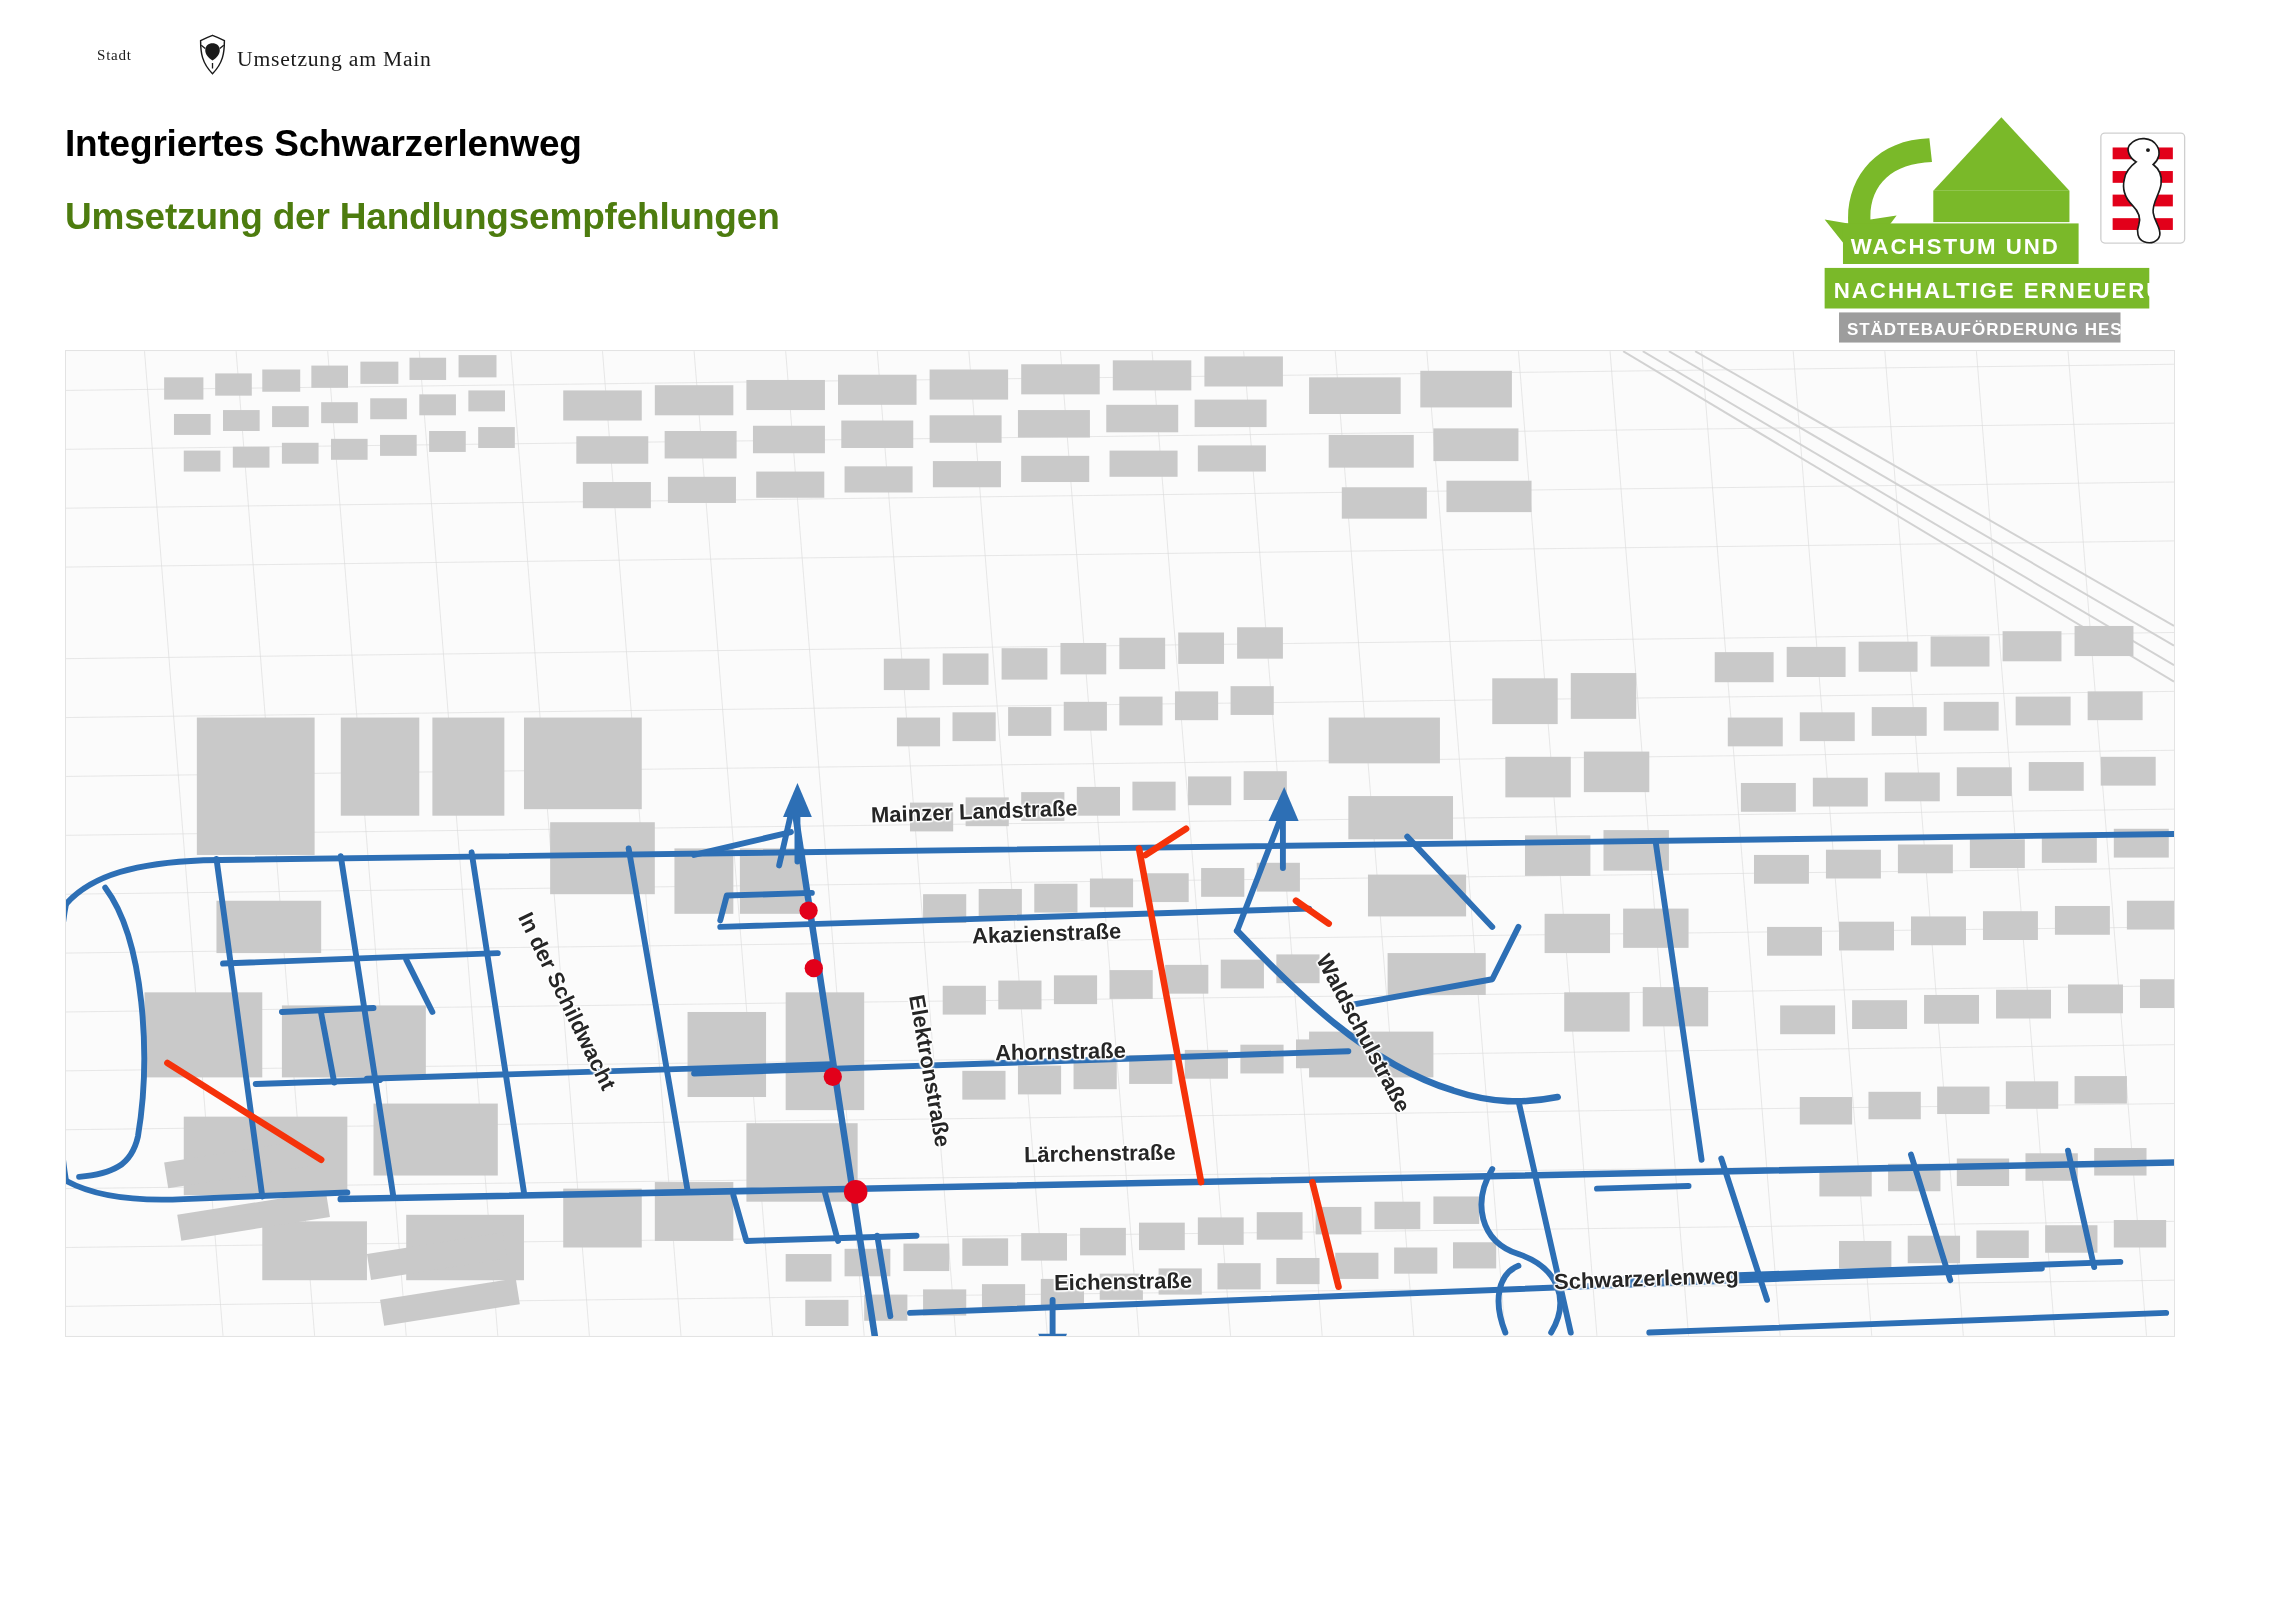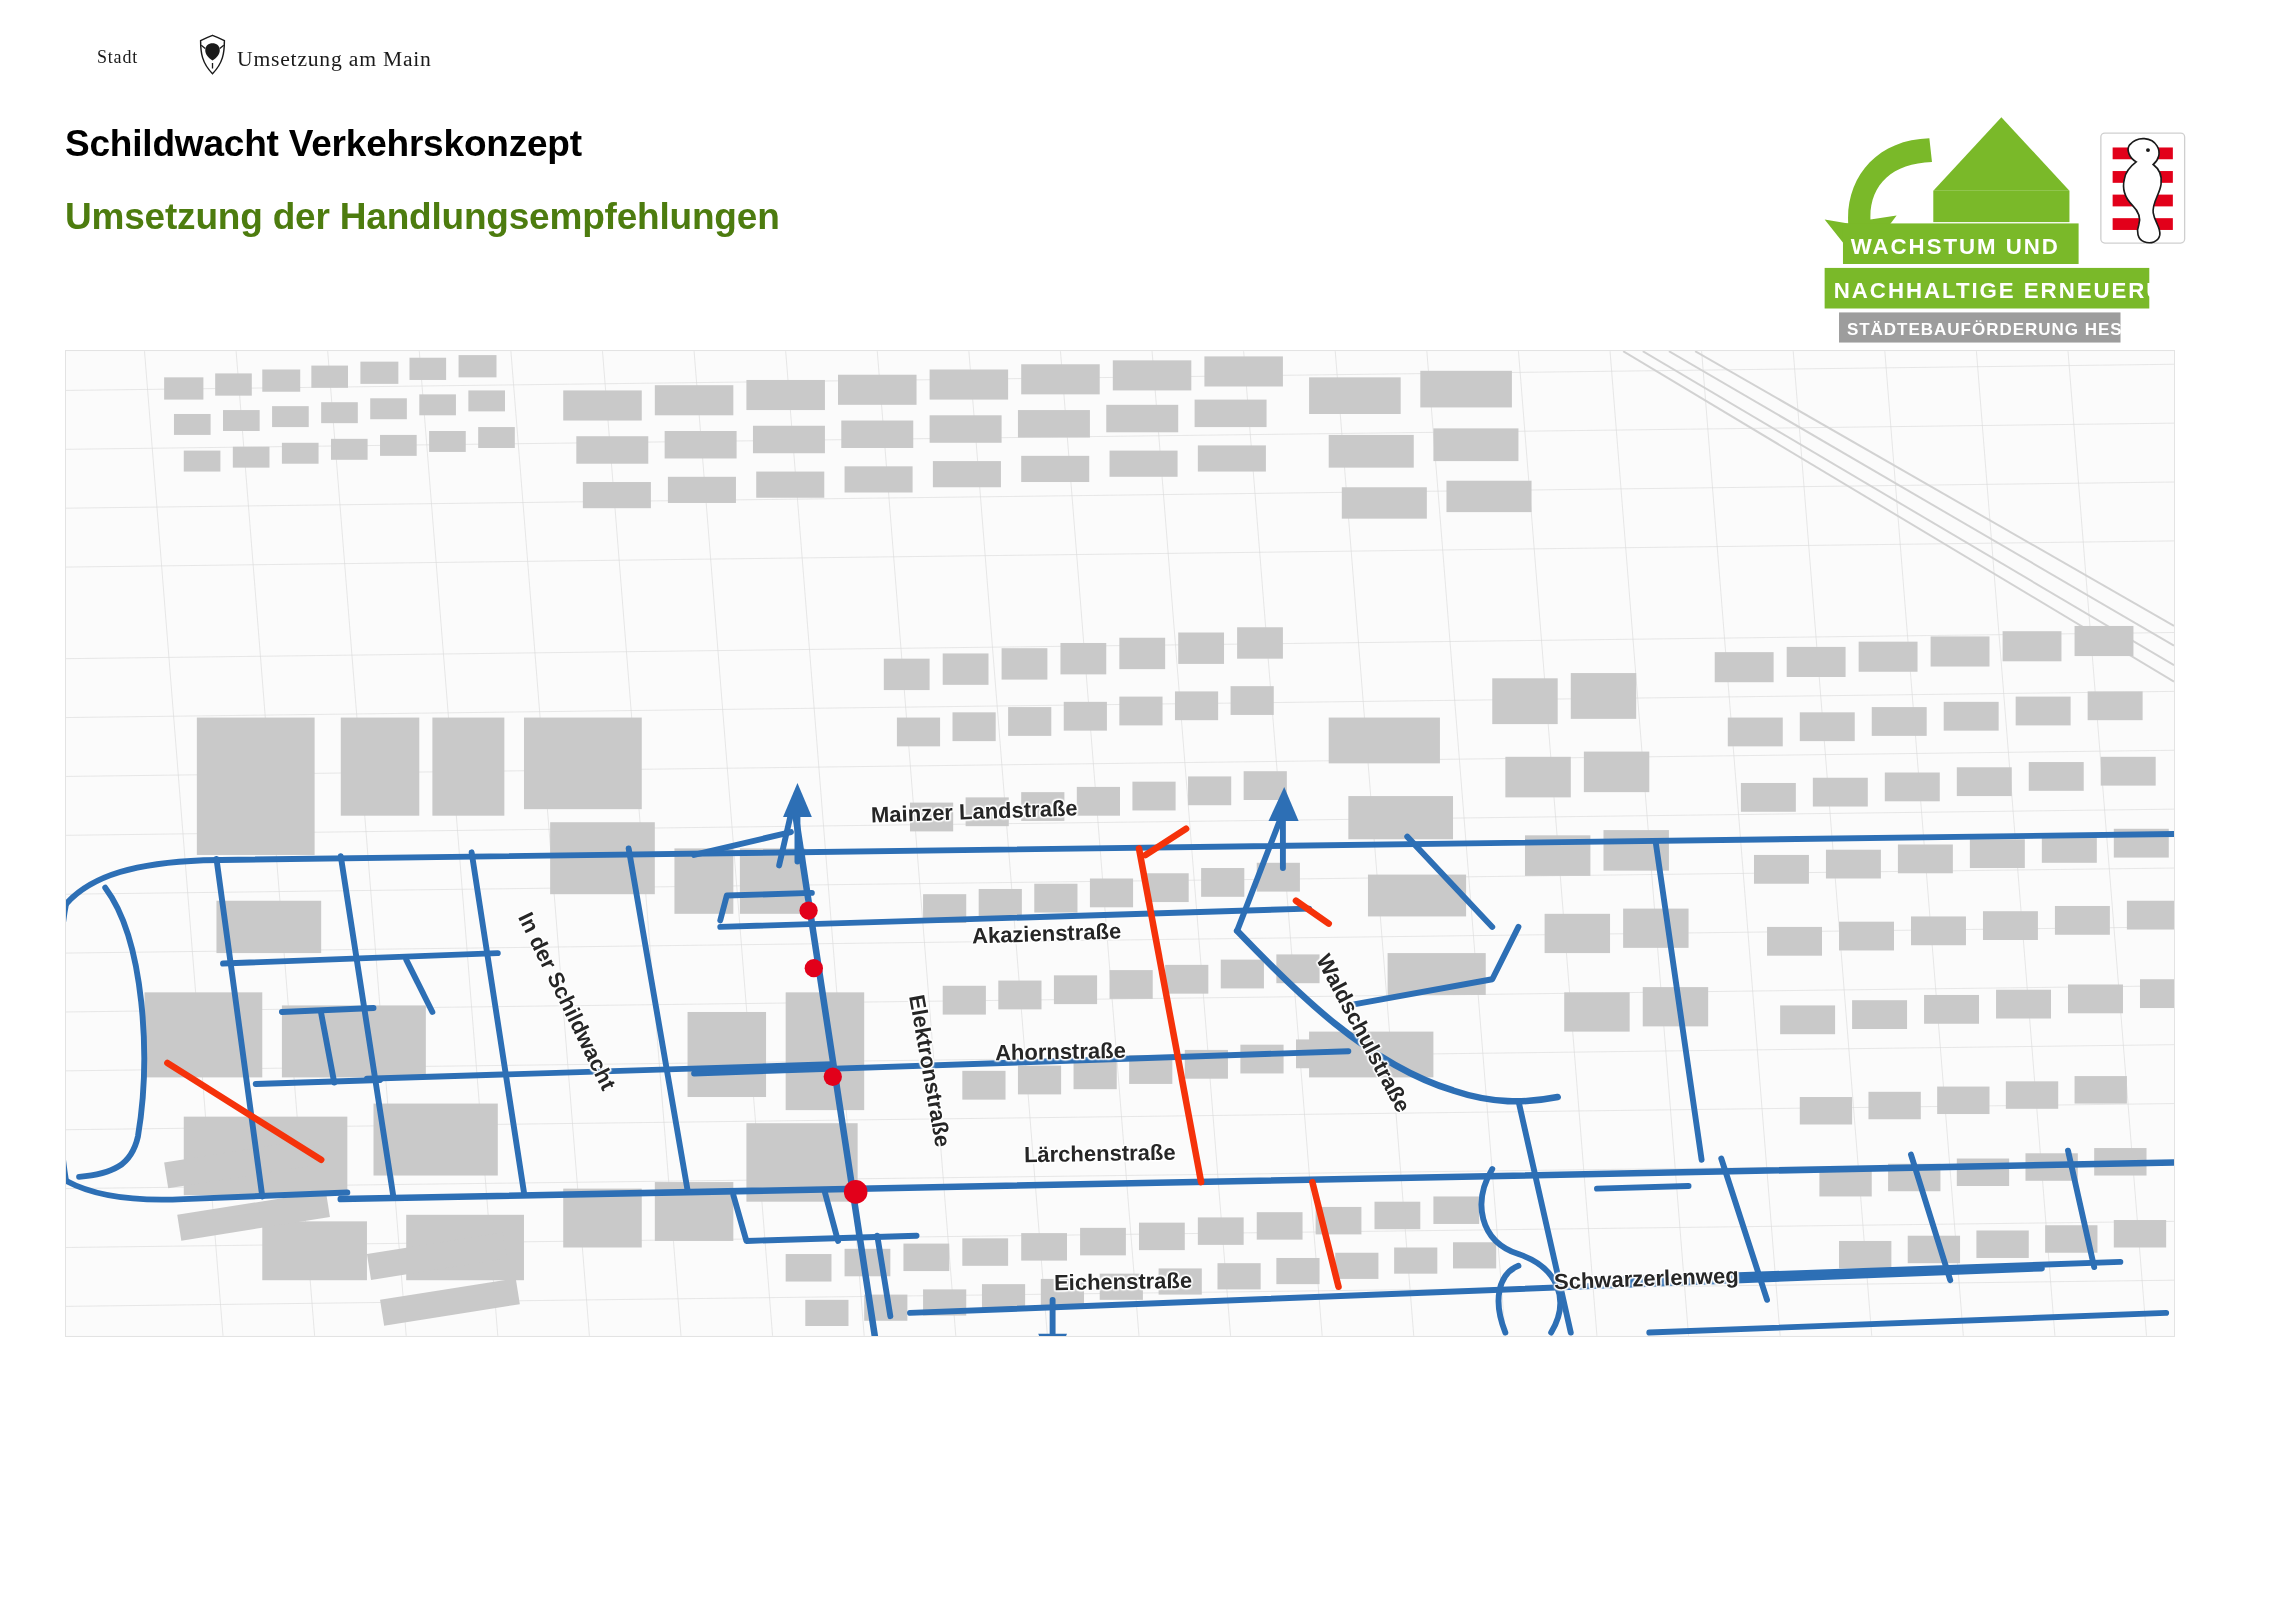--- a/index.html
+++ b/index.html
@@ -28,21 +28,21 @@
     left: 97px;
     top: -3.9px;
     width: 37px;
     height: 41px;
   }
   #city-logo .city-word-left {
     position: absolute;
     left: 0px;
     top: 9.2px;
     font-family: "Liberation Serif", serif;
-    font-size: 18px;
+    font-size: 15px;
     letter-spacing: 0.8px;
     color: #1a1a1a;
     white-space: nowrap;
   }
   #city-logo .city-word-right {
     position: absolute;
     left: 140px;
     top: 9.2px;
     font-family: "Liberation Serif", serif;
     font-size: 21.6px;
@@ -133,21 +133,21 @@
     <svg width="37" height="41" viewBox="0 0 56 62">
       <path d="M28 2 C20 5 14 8 10 10 C10 28 12 44 28 60 C44 44 46 28 46 10 C42 8 36 5 28 2 Z" fill="none" stroke="#1a1a1a" stroke-width="2.2"></path>
       <path d="M28 14 c-6 0 -11 4 -11 10 0 7 5 12 11 16 6 -4 11 -9 11 -16 0 -6 -5 -10 -11 -10 z" fill="#1a1a1a"></path>
       <path d="M17 22 l-6 -5 M39 22 l6 -5 M28 44 l0 8" stroke="#1a1a1a" stroke-width="2" fill="none"></path>
     </svg>
   </div>
   <div class="city-word-right">Umsetzung am Main</div>
 </div>
 
 <div id="header-text">
-  <div class="line-2">Schildwacht Verkehrskonzept</div>
+  <div class="line-2">Integriertes Schwarzerlenweg</div>
   <div class="line-3">Umsetzung der Handlungsempfehlungen</div>
 </div>
 
 <div id="wachstum-logo">
   <svg width="432" height="275" viewBox="0 0 660 420">
 
     <g>
       <path d="M190 60 C110 62 62 120 66 190 L30 184 L84 252 L140 178 L100 184 C98 132 132 98 194 96 Z" fill="#7ab929"></path>
       <path d="M300 28 L196 140 L404 140 Z" fill="#7ab929"></path>
       <rect x="196" y="140" width="208" height="48" fill="#7ab929"></rect>

